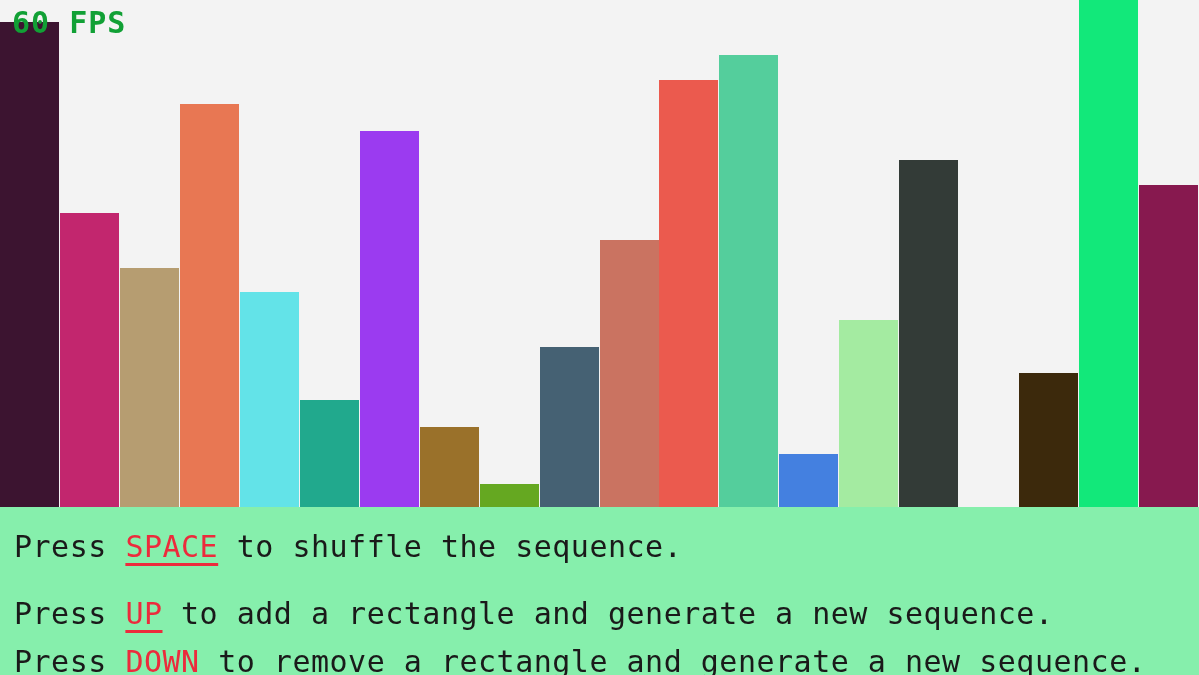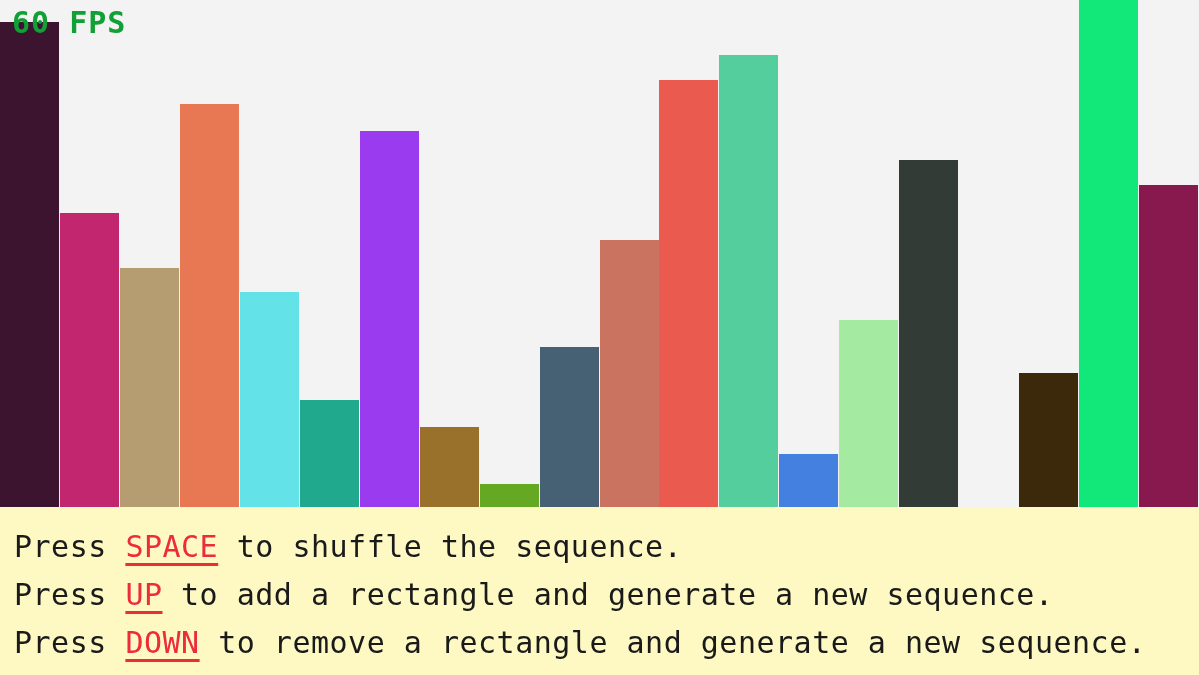--- a/index.html
+++ b/index.html
@@ -113,19 +113,19 @@
       <div class="bar" style="left: 839.3px; width: 59px; height: 187px; background: rgb(164, 235, 161);"></div>
       <div class="bar" style="left: 899.25px; width: 59px; height: 347px; background: rgb(51, 59, 55);"></div>
       <div class="bar" style="left: 1019.15px; width: 59px; height: 134px; background: rgb(60, 41, 12);"></div>
       <div class="bar" style="left: 1079.1px; width: 59px; height: 507px; background: rgb(18, 232, 122);"></div>
       <div class="bar" style="left: 1139.05px; width: 59px; height: 322px; background: rgb(135, 25, 79);"></div>
     </div>
 
   <div id="fps" style="color: rgb(17, 160, 53);">60 FPS</div>
 
 
-  <div id="instructions" style="background: #fef9c3;">
+  <div id="instructions" style="background: #86efac;">
       <div class="instr-line" style="color: rgb(26, 26, 26);"><span>Press </span><span class="key" style="color: rgb(236, 43, 60);">SPACE</span><span> to shuffle the sequence.</span></div>
-      <div class="instr-line" style="color: rgb(26, 26, 26);"><span>Press </span><span class="key" style="color: rgb(236, 43, 60);">UP</span><span> to add a rectangle and generate a new sequence.</span></div>
+      <div class="instr-line" style="color: rgb(26, 26, 26); margin-top: 19px;"><span>Press </span><span class="key" style="color: rgb(236, 43, 60);">UP</span><span> to add a rectangle and generate a new sequence.</span></div>
       <div class="instr-line" style="color: rgb(26, 26, 26);"><span>Press </span><span class="key" style="color: rgb(236, 43, 60);">DOWN</span><span> to remove a rectangle and generate a new sequence.</span></div>
     </div>
 
 </div>
 
 </body></html>

